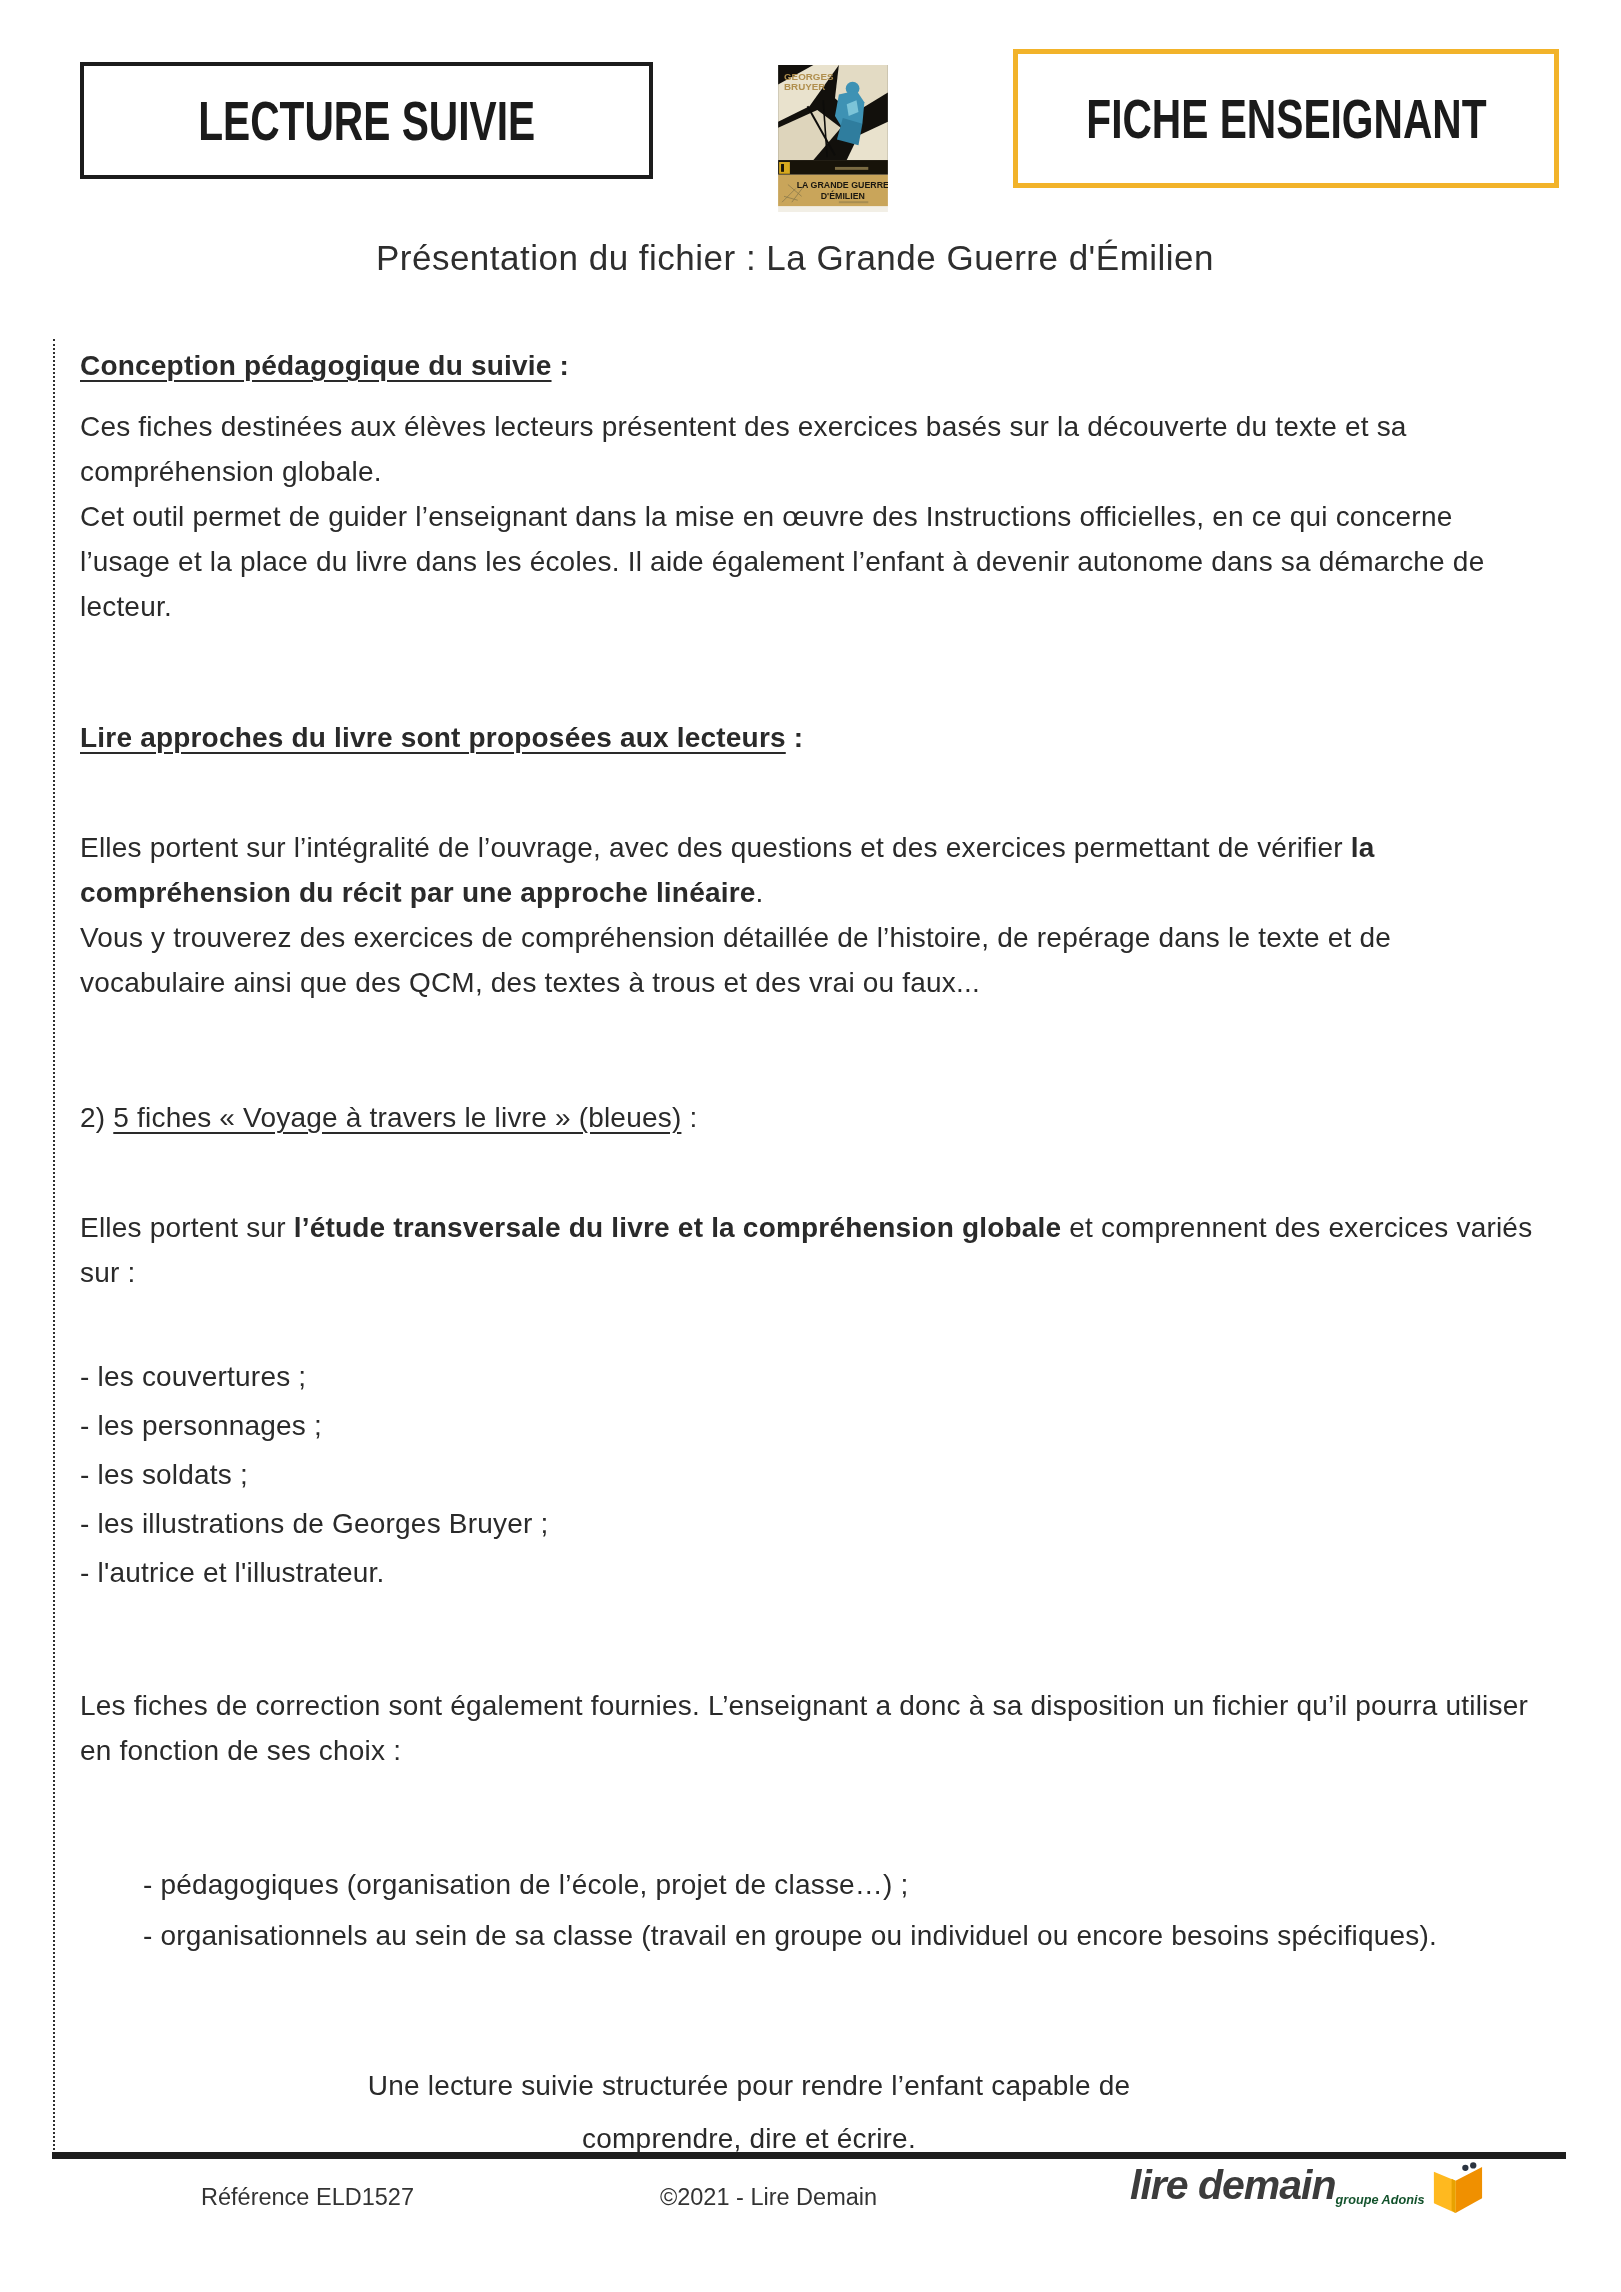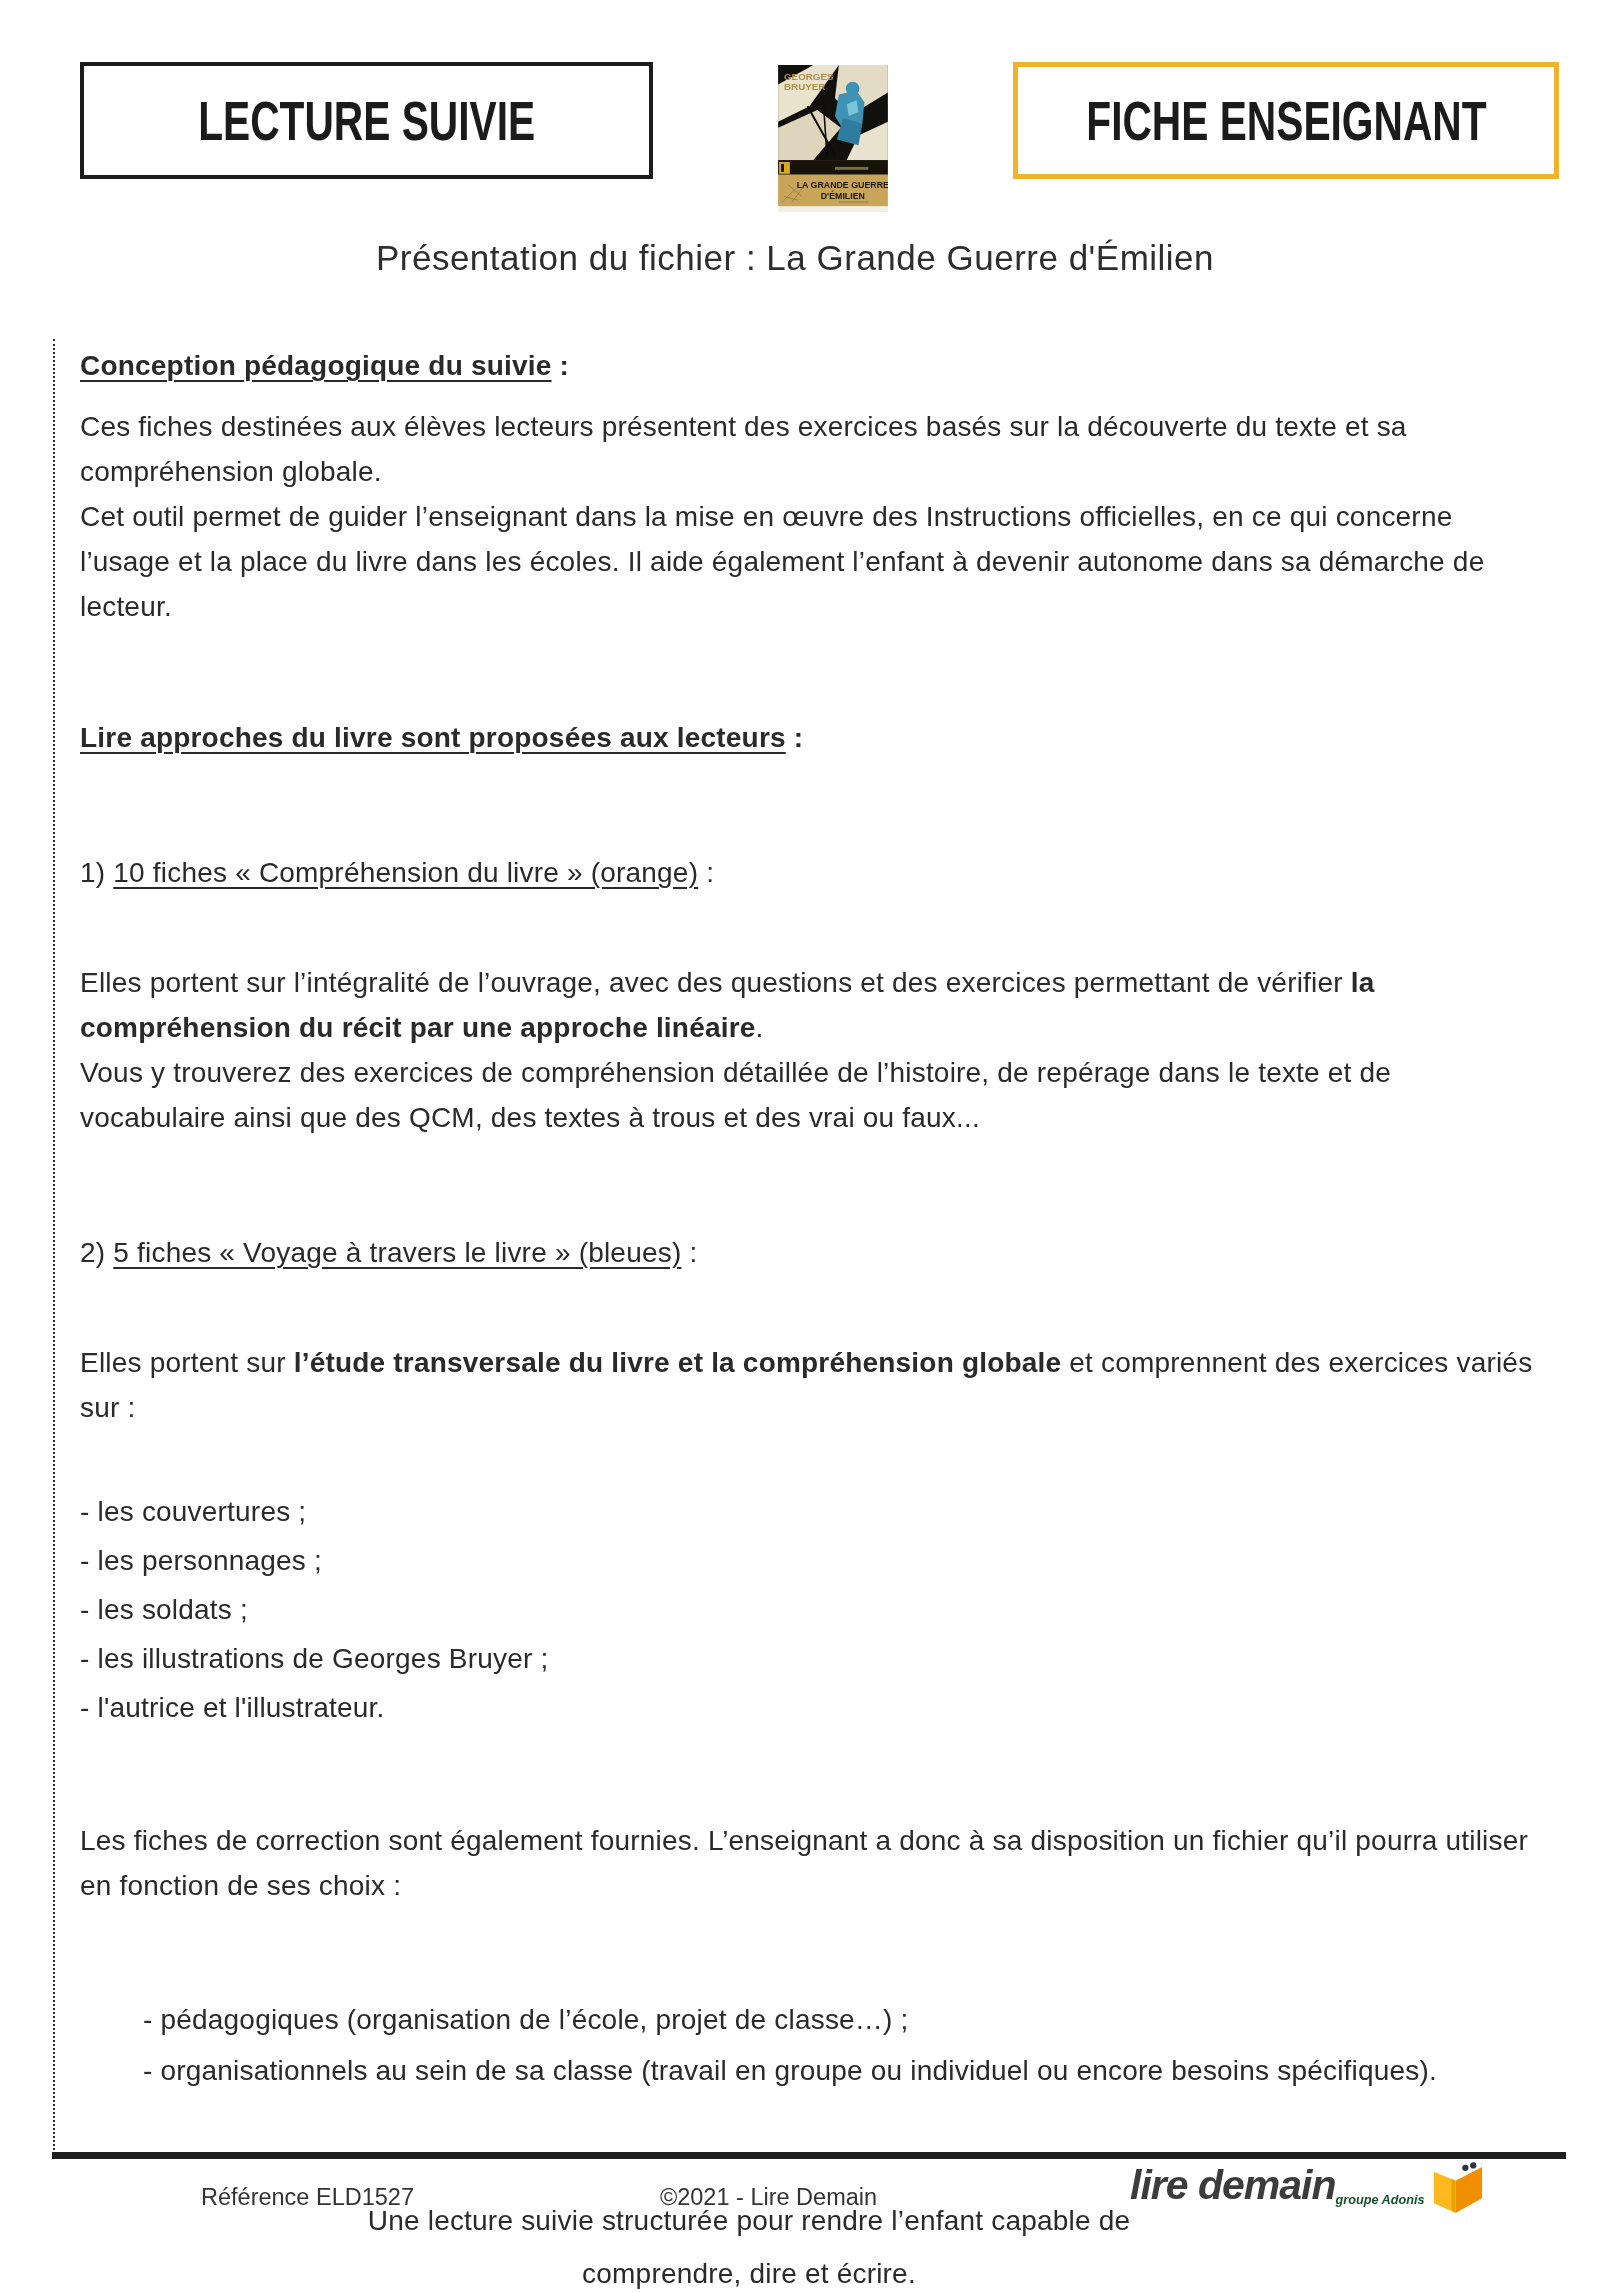--- a/index.html
+++ b/index.html
@@ -11,21 +11,21 @@
     color:#262626;
     overflow:hidden;
   }
   
   .hdr-box{
     position:absolute;box-sizing:border-box;
     display:flex;align-items:center;justify-content:center;
     background:#ffffff;
   }
   .hdr-box.left{left:80px;top:62px;width:573px;height:117px;border:4.9px solid #1c1c1c;}
-  .hdr-box.right{left:1013px;top:62px;width:546px;height:117px;border:5.9px solid #F2B32A;}
+  .hdr-box.right{left:1013px;top:49px;width:546px;height:139px;border:5.9px solid #F2B32A;}
   .hdr-label{
     font-size:55px;font-weight:800;color:#1b1b1b;
     letter-spacing:0px;white-space:nowrap;
     transform:scaleX(0.74);transform-origin:center;
   }
   .cover{position:absolute;left:778px;top:65px;width:110px;height:147px;}
   
   .doc-title{
     position:absolute;top:238px;left:4px;width:1621px;
     text-align:center;padding-right:39px;box-sizing:border-box;
@@ -118,21 +118,20 @@
 
   <div class="content">
 
     <p class="h-bold"><u>Conception pédagogique du suivie</u><span> :</span></p>
 
     <p class="sp-gap-sm">Ces fiches destinées aux élèves lecteurs présentent des exercices basés sur la découverte du texte et sa compréhension globale.</p>
     <p>Cet outil permet de guider l’enseignant dans la mise en œuvre des Instructions officielles, en ce qui concerne l’usage et la place du livre dans les écoles. Il aide également l’enfant à devenir autonome dans sa démarche de lecteur.</p>
 
     <p class="h-bold sp-gap-lg"><u>Lire approches du livre sont proposées aux lecteurs</u><span> :</span></p>
 
-    <p class="sp-gap-item"><span>1) </span><span class="ul">10 fiches « Compréhension du livre » (orange)</span><span> :</span></p>
 
     <p class="sp-gap-par"><span>Elles portent sur l’intégralité de l’ouvrage, avec des questions et des exercices permettant de vérifier </span><b>la compréhension du récit par une approche linéaire</b><span>.</span></p>
     <p>Vous y trouverez des exercices de compréhension détaillée de l’histoire, de repérage dans le texte et de vocabulaire ainsi que des QCM, des textes à trous et des vrai ou faux...</p>
 
     <p class="sp-gap-item"><span>2) </span><span class="ul">5 fiches « Voyage à travers le livre » (bleues)</span><span> :</span></p>
 
     <p class="sp-gap-par"><span>Elles portent sur </span><b>l’étude transversale du livre et la compréhension globale</b><span> et comprennent des exercices variés sur :</span></p>
 
     <div class="list-block">
       <p>- les couvertures ;</p>

